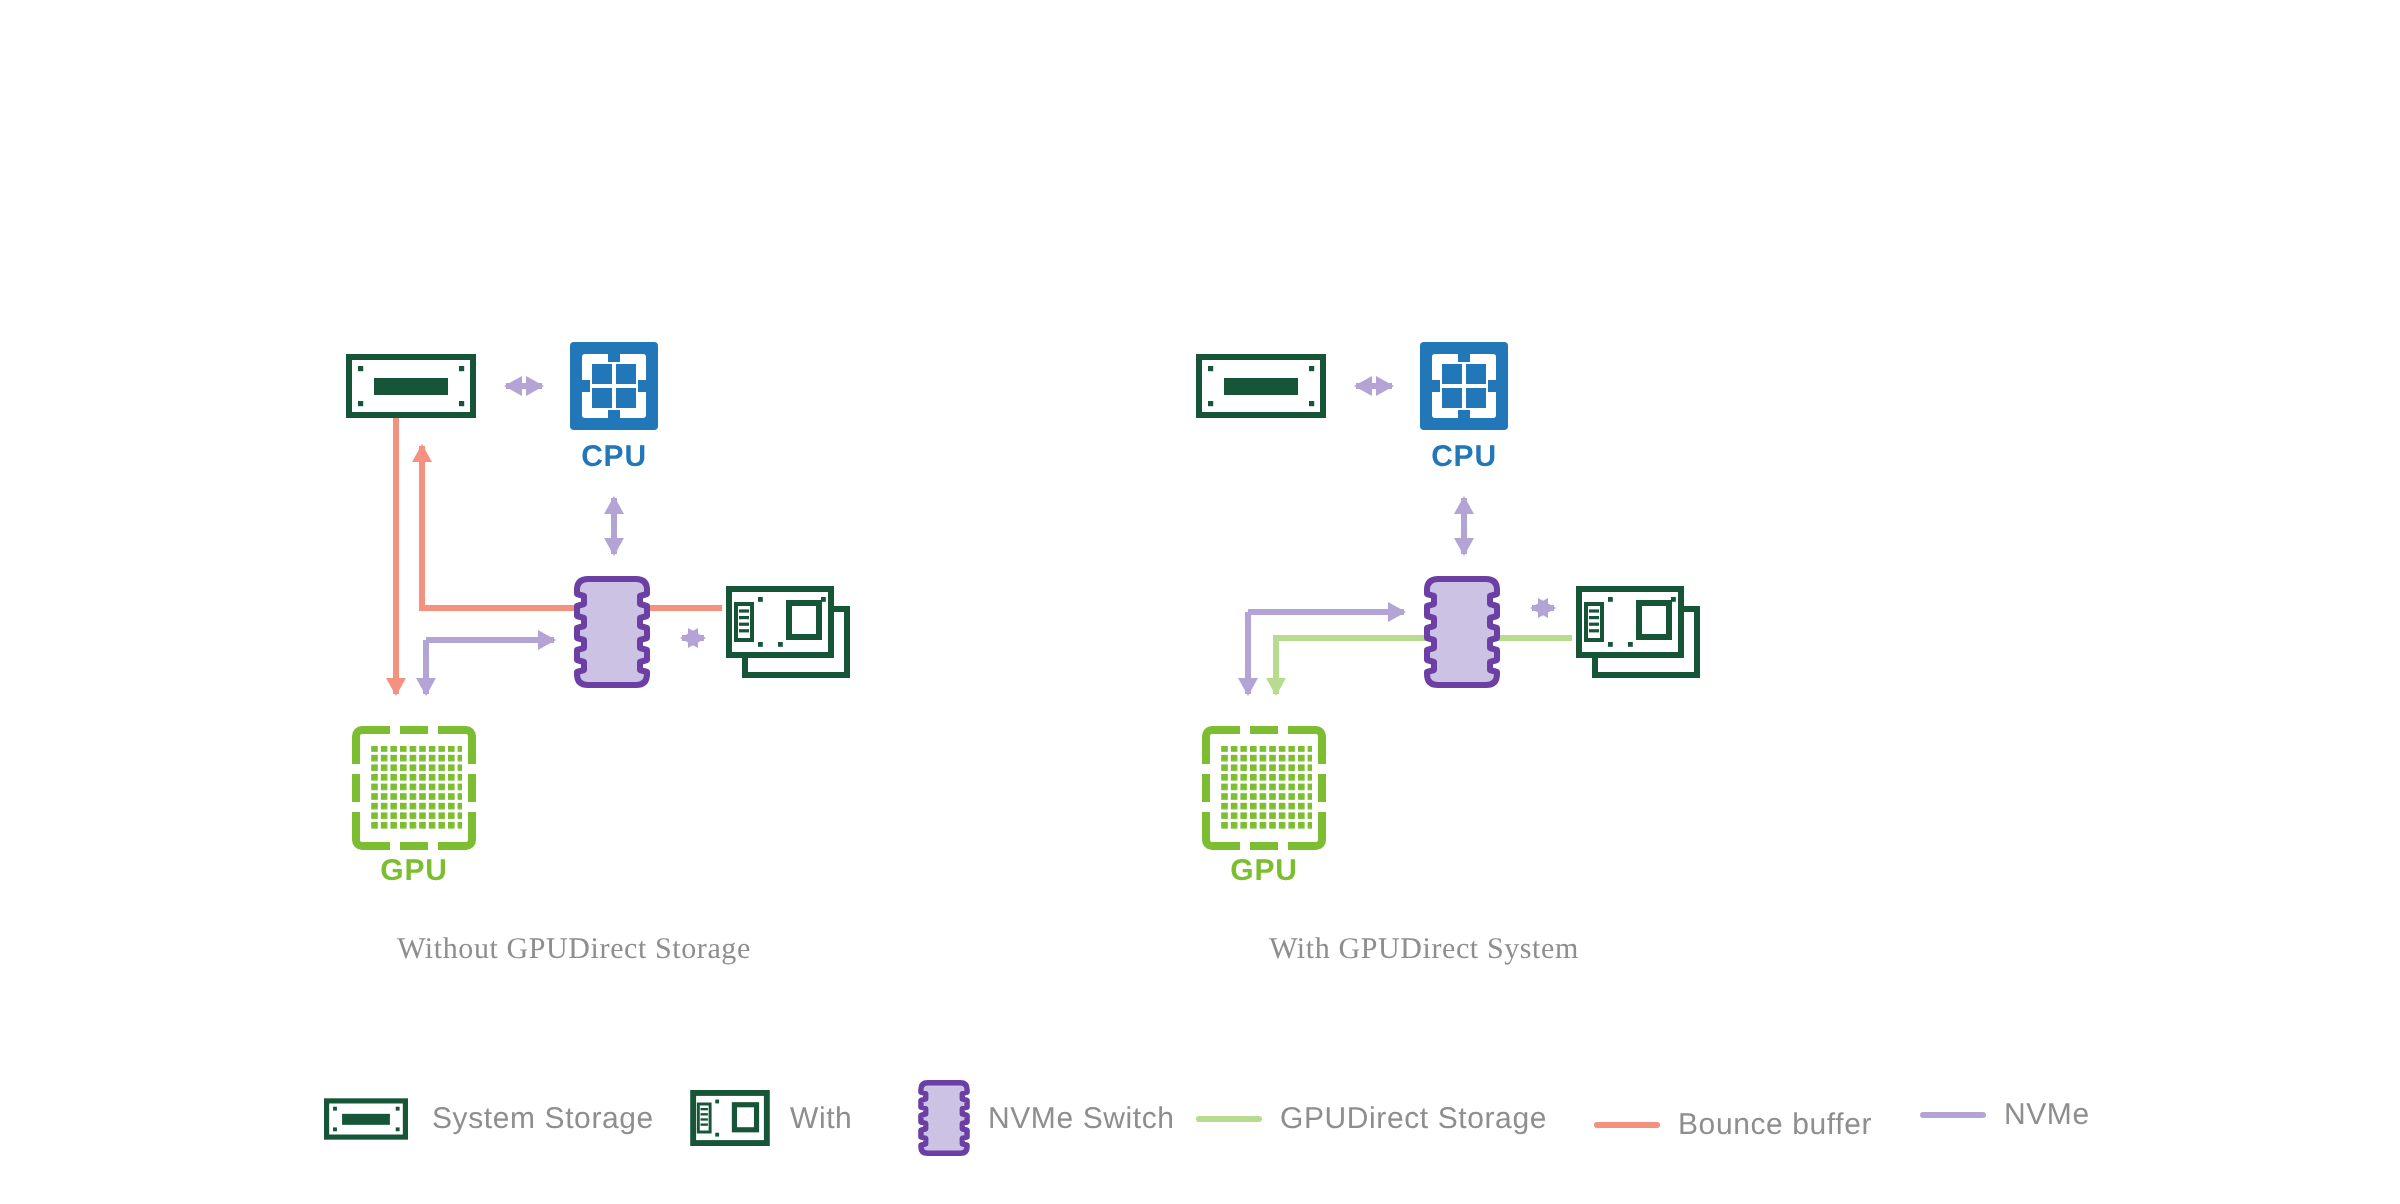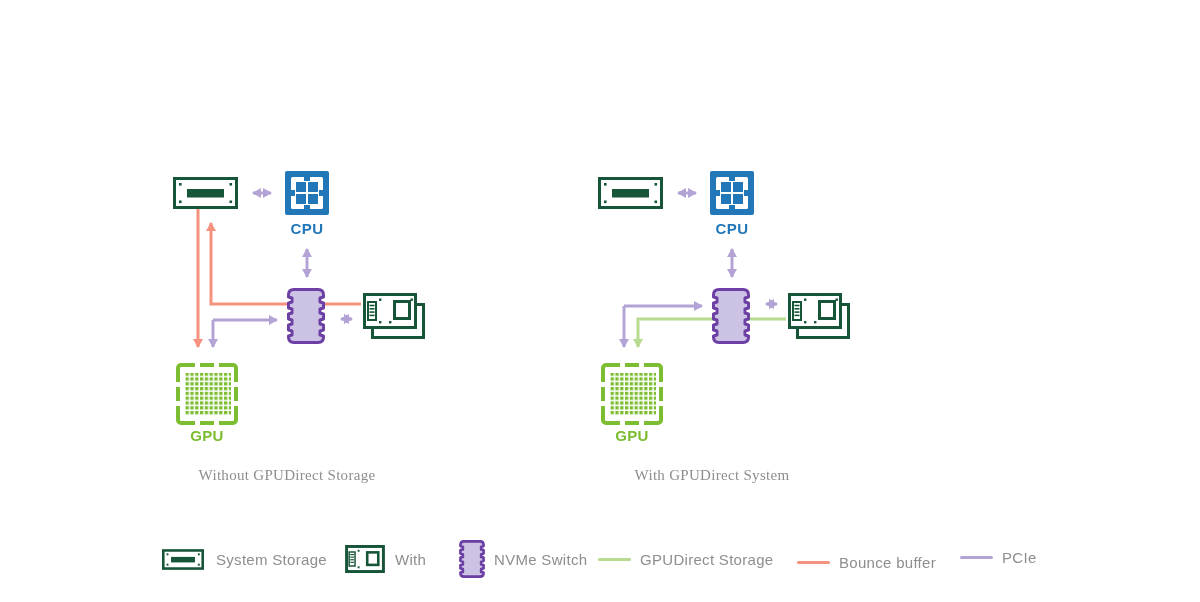--- a/index.html
+++ b/index.html
@@ -240,17 +240,17 @@
       <span class="legend-label">GPUDirect Storage</span>
     </div>
 
     <div class="legend-item" style="left:797px;top:506px">
       <div class="swatch sw-salmon" style="margin-right:9px"></div>
       <span class="legend-label">Bounce buffer</span>
     </div>
 
     <div class="legend-item" style="left:960px;top:501px">
       <div class="swatch sw-purple" style="margin-right:9px"></div>
-      <span class="legend-label">PCIe</span>
+      <span class="legend-label">NVMe</span>
     </div>
 
   </div>
 </div>
 
 </body></html>

